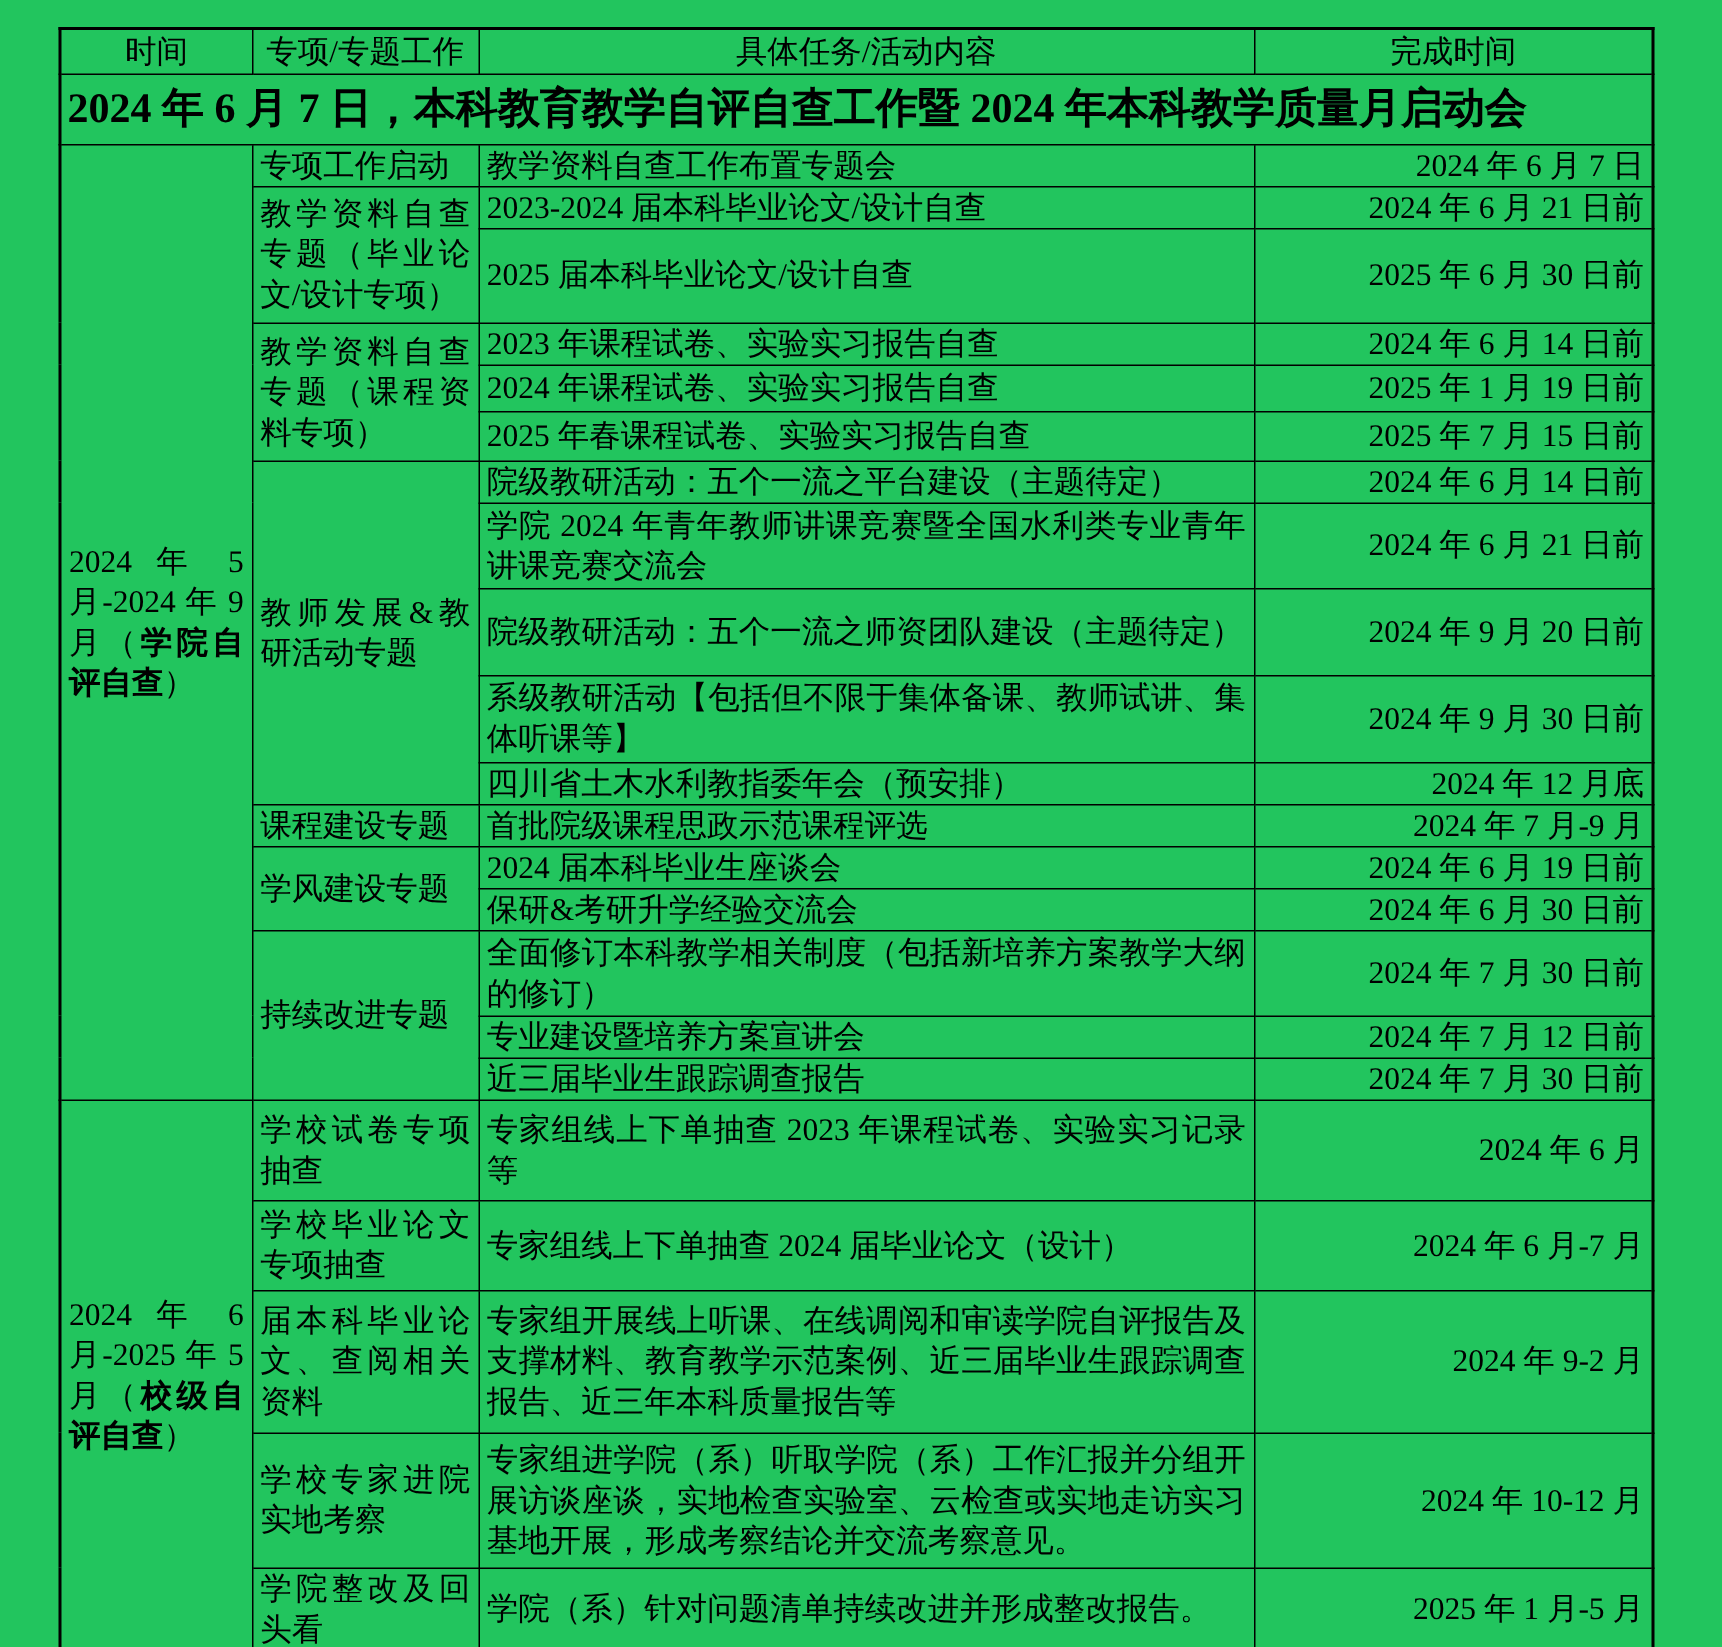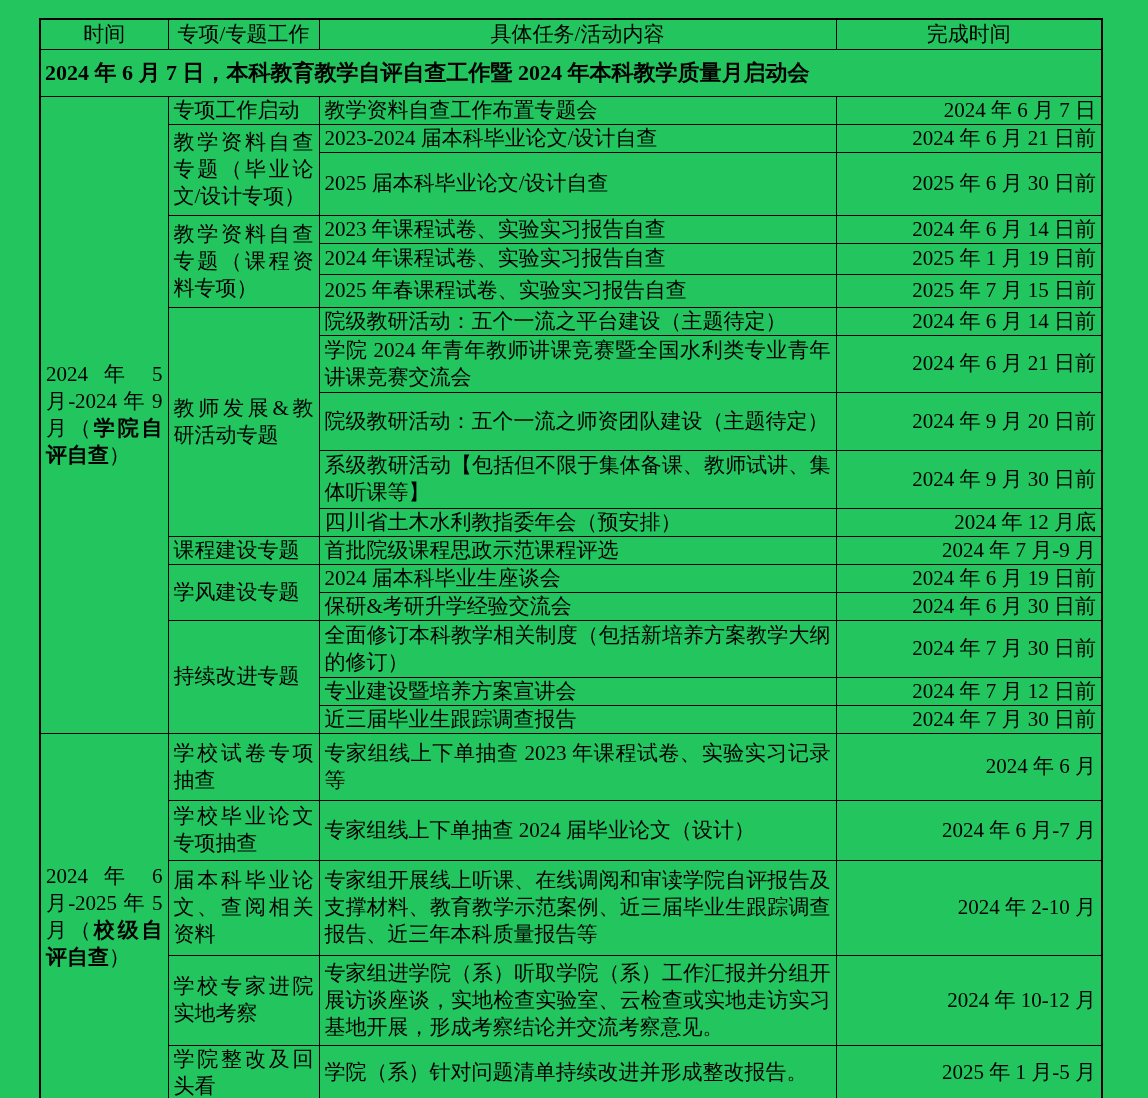--- a/index.html
+++ b/index.html
@@ -39,21 +39,21 @@
     line-height: 27px;
     overflow: hidden;
     font-weight: normal;
   }
   th.hdr {
     text-align: center;
     font-weight: normal;
   }
   td.kickoff {
     font-weight: bold;
-    font-size: 22px;
+    font-size: 28px;
     text-align: left;
     padding-left: 4px;
   }
   td.t {
     text-align: justify;
     text-justify: inter-character;
   }
   td.t b { font-weight: bold; }
   td.w {
     text-align: justify;
@@ -176,21 +176,21 @@
         <td class="d">2024 年 6 月</td>
       </tr>
       <tr style="height:60px">
         <td class="w">学校毕业论文专项抽查</td>
         <td class="k">专家组线上下单抽查 2024 届毕业论文（设计）</td>
         <td class="d">2024 年 6 月-7 月</td>
       </tr>
       <tr style="height:95px">
         <td class="w">届本科毕业论文、查阅相关资料</td>
         <td class="k">专家组开展线上听课、在线调阅和审读学院自评报告及支撑材料、教育教学示范案例、近三届毕业生跟踪调查报告、近三年本科质量报告等</td>
-        <td class="d">2024 年 2-10 月</td>
+        <td class="d">2024 年 9-2 月</td>
       </tr>
       <tr style="height:90px">
         <td class="w">学校专家进院实地考察</td>
         <td class="k">专家组进学院（系）听取学院（系）工作汇报并分组开展访谈座谈，实地检查实验室、云检查或实地走访实习基地开展，形成考察结论并交流考察意见。</td>
         <td class="d">2024 年 10-12 月</td>
       </tr>
       <tr style="height:45px">
         <td class="w">学院整改及回头看</td>
         <td class="k">学院（系）针对问题清单持续改进并形成整改报告。</td>
         <td class="d">2025 年 1 月-5 月</td>

